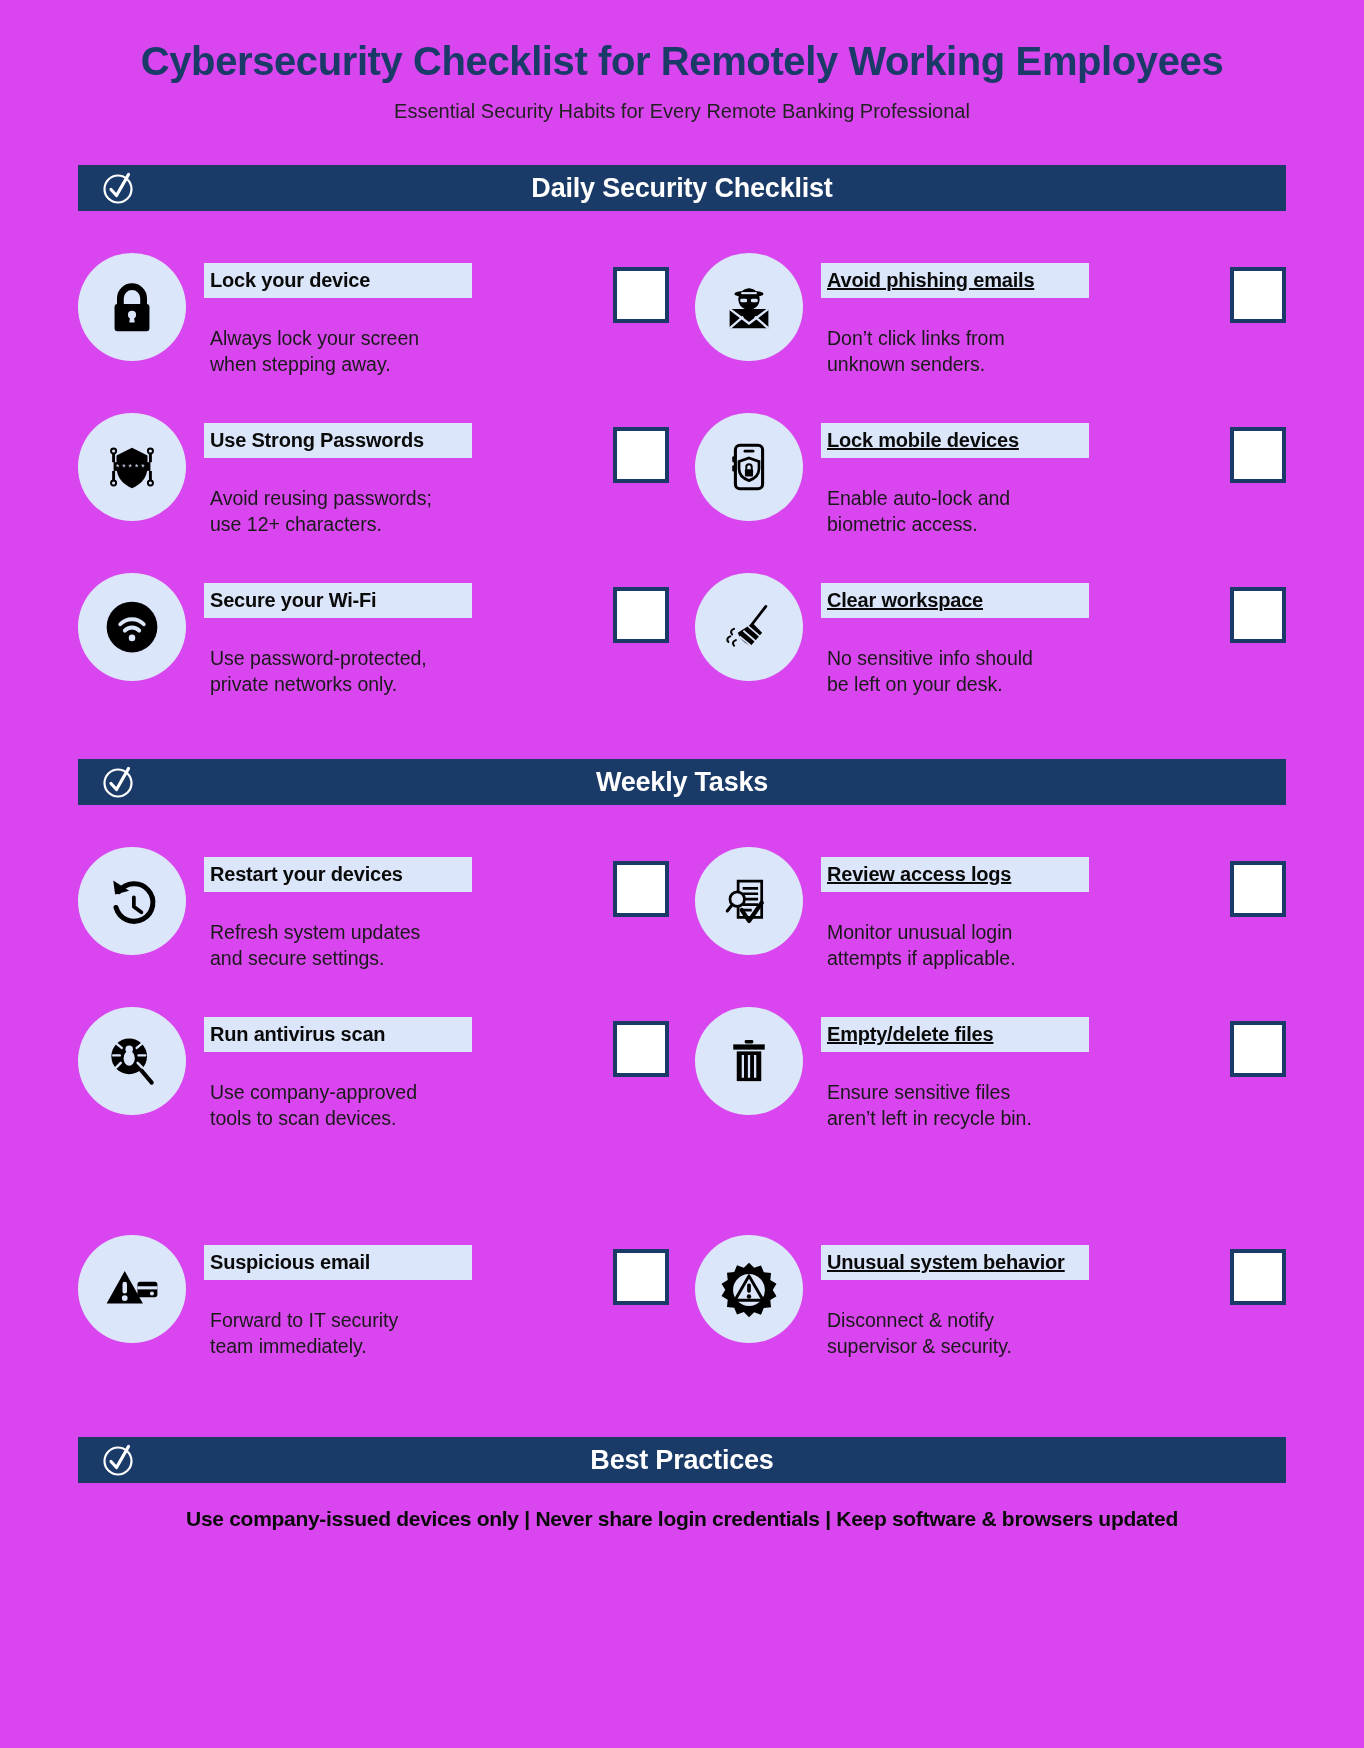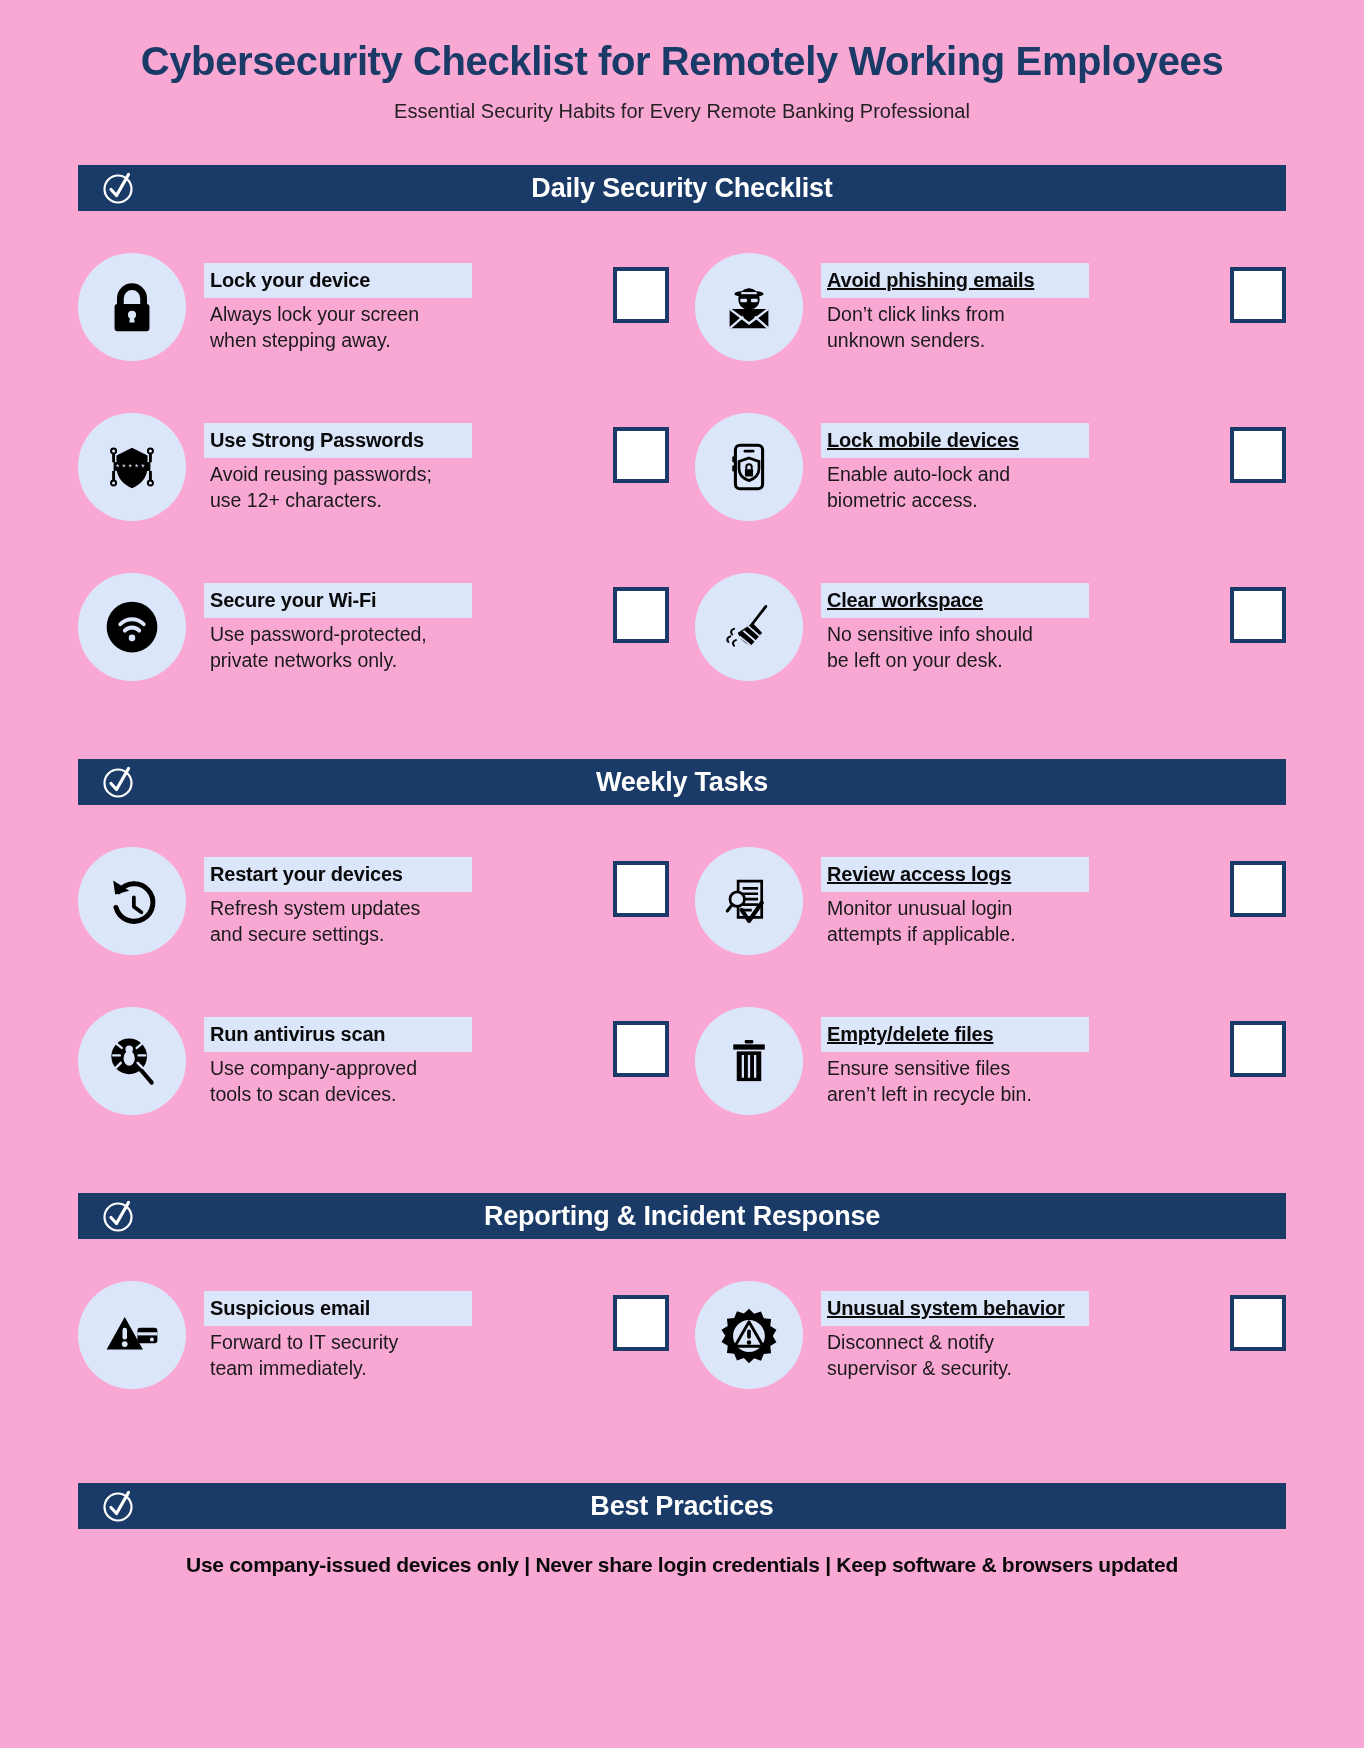--- a/index.html
+++ b/index.html
@@ -6,21 +6,21 @@
   html, body {
     width: 1364px;
     height: 1748px;
     background: #ffffff;
     font-family: "Liberation Sans", sans-serif;
   }
   .page {
     position: relative;
     width: 1364px;
     height: 1748px;
-    background: #f9a8d4;
+    background: #d946ef;
     padding: 0;
   }
   
   .doc-title {
     text-align: center;
     color: #1A3A68;
     font-size: 40px;
     font-weight: bold;
     letter-spacing: -0.4px;
     padding-top: 38px;
@@ -98,21 +98,21 @@
     font-weight: bold;
     line-height: 1.55;
     padding: 2px 8px 2px 6px;
     min-width: 268px;
     letter-spacing: -0.2px;
   }
   .item-desc {
     color: #1A1A1A;
     font-size: 19.5px;
     line-height: 1.33;
-    padding-top: 4px;
+    padding-top: 28px;
     padding-left: 6px;
     white-space: pre-line;
   }
   .checkbox {
     flex: 0 0 auto;
     width: 56px;
     height: 56px;
     border: 4px solid #1A3A68;
     background: #ffffff;
     margin-left: 28px;
@@ -368,29 +368,20 @@
         <div class="item-desc">Ensure sensitive files
 aren’t left in recycle bin.</div>
       </div>
       <span class="checkbox"></span>
     </div>
 
   </div>
 
   <div class="gap-md"></div>
 
-  <div class="section-bar">
-    <span class="sec-icon">
-      <svg viewBox="0 0 34 34" width="34" height="34">
-        <circle cx="16" cy="18" r="13.5" fill="none" stroke="#ffffff" stroke-width="2.2"></circle>
-        <path d="M9 18.5 L14.5 24.5 L26.5 3.5" fill="none" stroke="#ffffff" stroke-width="3.2" stroke-linecap="round" stroke-linejoin="round"></path>
-      </svg>
-    </span>
-    <span class="sec-title">Reporting &amp; Incident Response</span>
-  </div>
 
   <div class="gap-sm"></div>
 
   <div class="items">
 
     <div class="item col-left">
       <span class="icon-circle">
         <svg viewBox="0 0 64 64" width="58" height="58">
           <path d="M24 12 L44 48 H4 z" fill="#000"></path>
           <rect x="21.5" y="24" width="5" height="13" rx="2.4" fill="#DCE6FA"></rect>

